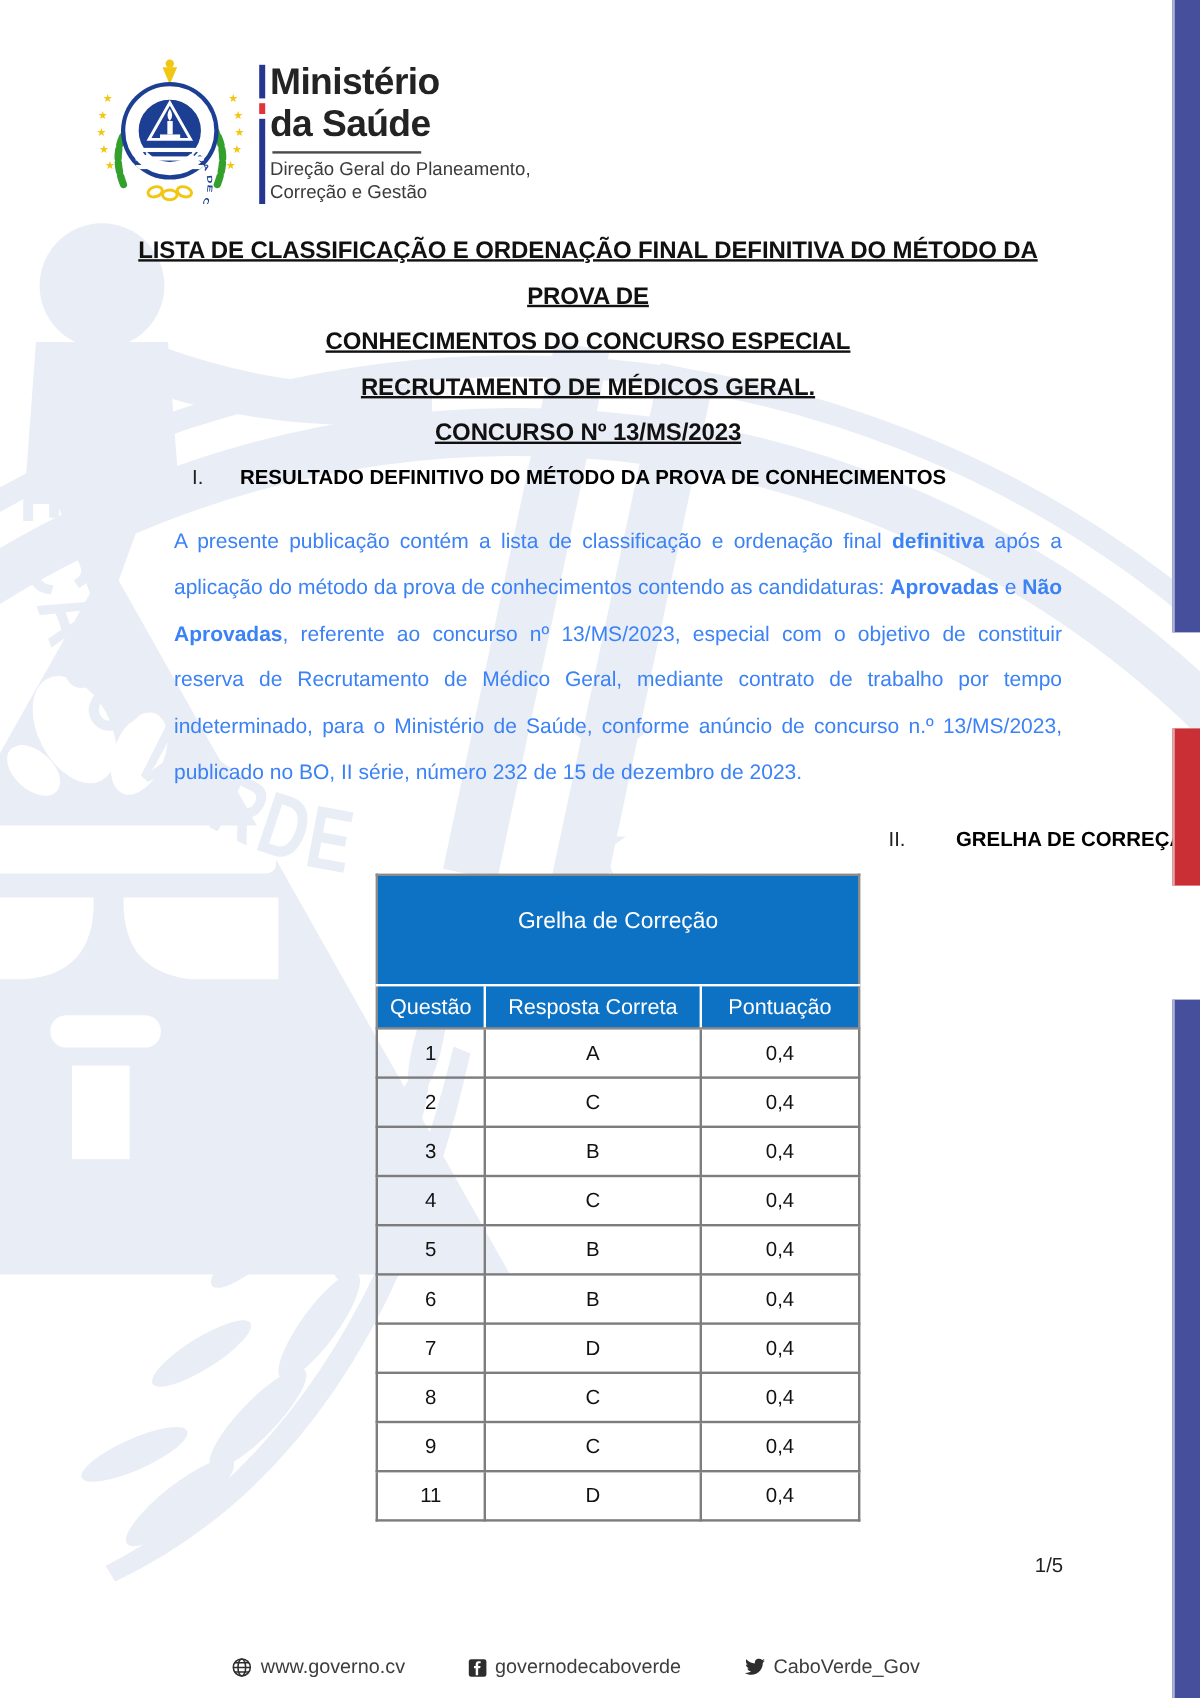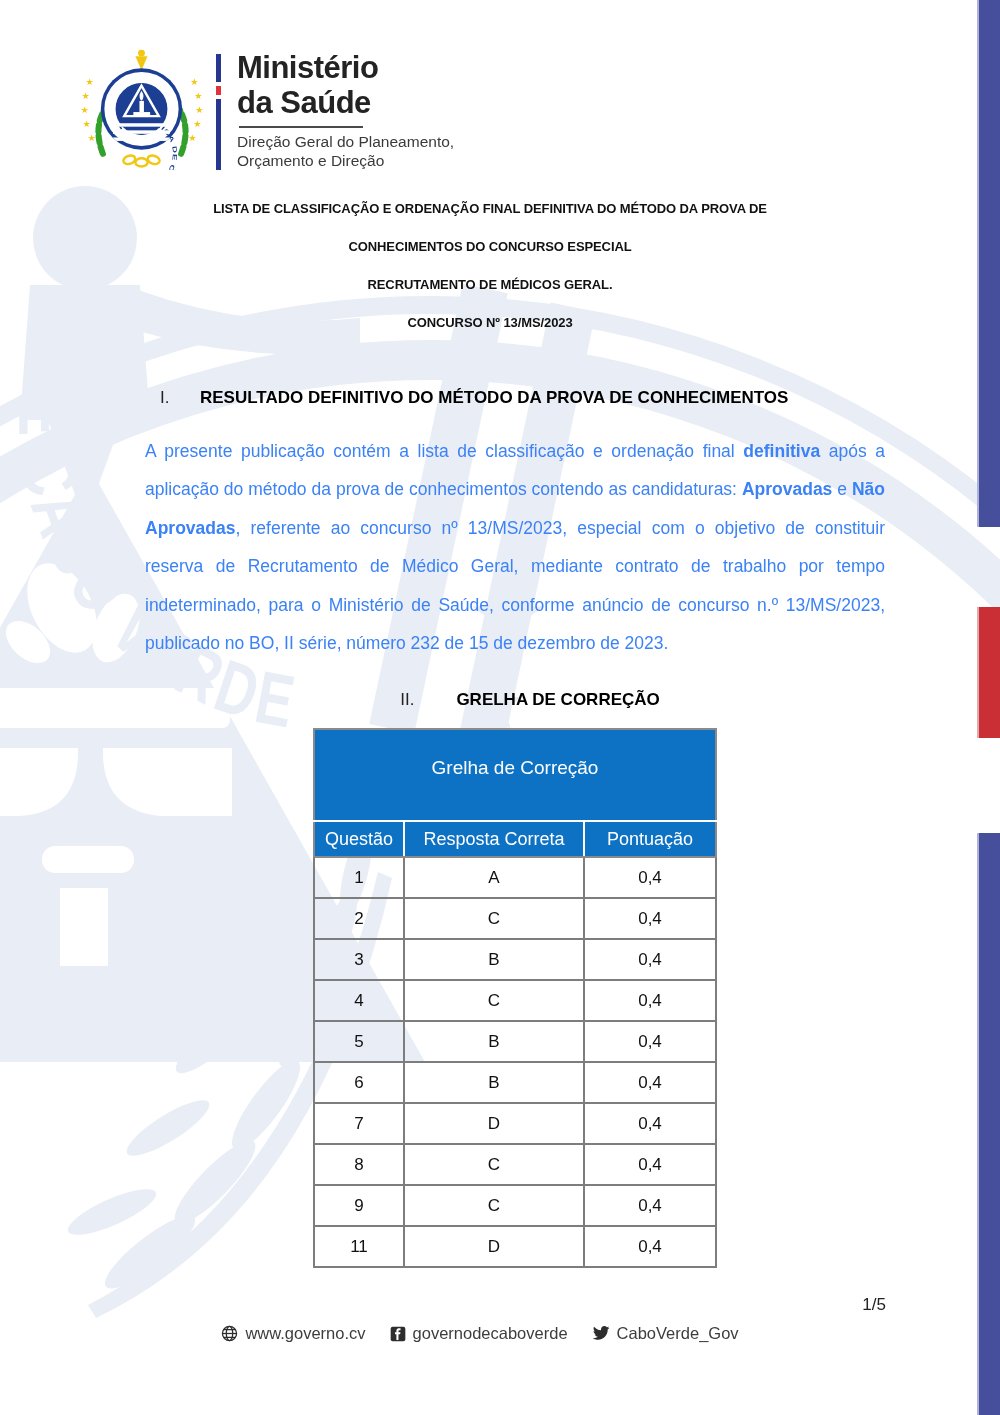--- a/index.html
+++ b/index.html
@@ -16,31 +16,31 @@
   .bar-top{top:0;height:527px;}
   .bar-mid{top:607px;height:131px;}
   .bar-bottom{top:833px;height:582px;}
   
   .logo-row{position:absolute;left:78px;top:48px;display:flex;z-index:2;}
   .emblem{width:128px;height:122px;flex:0 0 auto;}
   .divider{width:5px;margin-left:10px;display:flex;flex-direction:column;}
   .divider .seg-navy-top{background:var(--logo-navy);height:28px;width:5px;margin-top:6px;}
   .divider .seg-red{background:var(--logo-red);height:9px;width:5px;margin-top:4px;}
   .divider .seg-navy{background:var(--logo-navy);flex:1;width:5px;margin-top:4px;}
-  .ministry-text{margin-left:16px;padding-top:2px;}
+  .ministry-text{margin-left:4px;padding-top:2px;}
   .ministry-name{font-size:31px;font-weight:bold;color:#232323;line-height:35px;letter-spacing:-0.5px;}
   .ministry-rule{width:124px;height:2px;background:#4a4a4a;margin:6px 0 4px 2px;}
   .department{font-size:15.5px;color:#3b3b3b;line-height:19px;}
   
   .title-block{position:absolute;left:100px;right:120px;top:190px;text-align:center;z-index:2;}
-  .title-line{font-size:13px;font-weight:bold;color:#111;line-height:38px;letter-spacing:-0.1px;}
+  .title-line{font-size:20px;font-weight:bold;color:#111;line-height:38px;letter-spacing:-0.1px;text-decoration:underline;}
   .section-heading{position:absolute;z-index:2;display:flex;align-items:baseline;}
   .sec1{left:160px;top:388px;}
   .sec1 .numeral{width:40px;font-size:17px;color:#222;}
-  .sec2{left:0;right:0;top:690px;justify-content:center;padding-left:60px;}
+  .sec2{left:0;right:0;top:690px;justify-content:flex-end;padding-left:60px;}
   .sec2 .numeral{font-size:17px;color:#222;margin-right:42px;}
   .heading-text{font-size:17px;font-weight:bold;color:#000000;letter-spacing:0;}
   
   .body-paragraph{
     position:absolute;left:145px;width:740px;top:414px;z-index:2;
     font-size:17.5px;line-height:38.5px;text-align:justify;color:#3b82f6;
   }
   .body-paragraph .b{font-weight:bold;}
   
   .grid-table{position:absolute;left:313px;top:728px;z-index:2;border-collapse:collapse;table-layout:fixed;}
@@ -58,22 +58,22 @@
   }
   .grid-table .colhead th:first-child{border-left:2px solid #8a8a8a;}
   .grid-table .colhead th:last-child{border-right:2px solid #8a8a8a;}
   .grid-table tbody td{
     background:transparent;height:39px;font-size:17px;color:#111;
     border:2px solid #7d7d7d;
   }
   
   .page-number{position:absolute;right:114px;top:1295px;font-size:17px;color:#222;z-index:2;}
   .footer{
-    position:absolute;left:0;right:40px;top:1324px;display:flex;justify-content:center;
-    gap:24px;align-items:center;z-index:2;
+    position:absolute;left:0;right:40px;top:1380px;display:flex;justify-content:center;
+    gap:52px;align-items:center;z-index:2;
   }
   .footer-item{display:flex;align-items:center;gap:7px;font-size:16.5px;color:#3d3d3d;cursor:pointer;}
   .footer-item svg{display:block;}
 </style>
 </head>
 <body>
 
 <div class="page">
 
   <svg class="watermark" viewBox="0 0 1000 1415" width="1000" height="1415" aria-hidden="true">
@@ -193,21 +193,21 @@
     <div class="divider">
       <div class="seg-navy-top"></div>
       <div class="seg-red"></div>
       <div class="seg-navy"></div>
     </div>
     <div class="ministry-text">
       <div class="ministry-name">Ministério</div>
       <div class="ministry-name">da Saúde</div>
       <div class="ministry-rule"></div>
       <div class="department">Direção Geral do Planeamento,</div>
-      <div class="department">Orçamento e Direção</div>
+      <div class="department">Correção e Gestão</div>
     </div>
   </div>
 
   <div class="title-block" id="title-block">
       <div class="title-line">LISTA DE CLASSIFICAÇÃO E ORDENAÇÃO FINAL DEFINITIVA DO MÉTODO DA PROVA DE</div>
       <div class="title-line">CONHECIMENTOS DO CONCURSO ESPECIAL</div>
       <div class="title-line">RECRUTAMENTO DE MÉDICOS GERAL.</div>
       <div class="title-line">CONCURSO Nº 13/MS/2023</div>
     </div>
 

